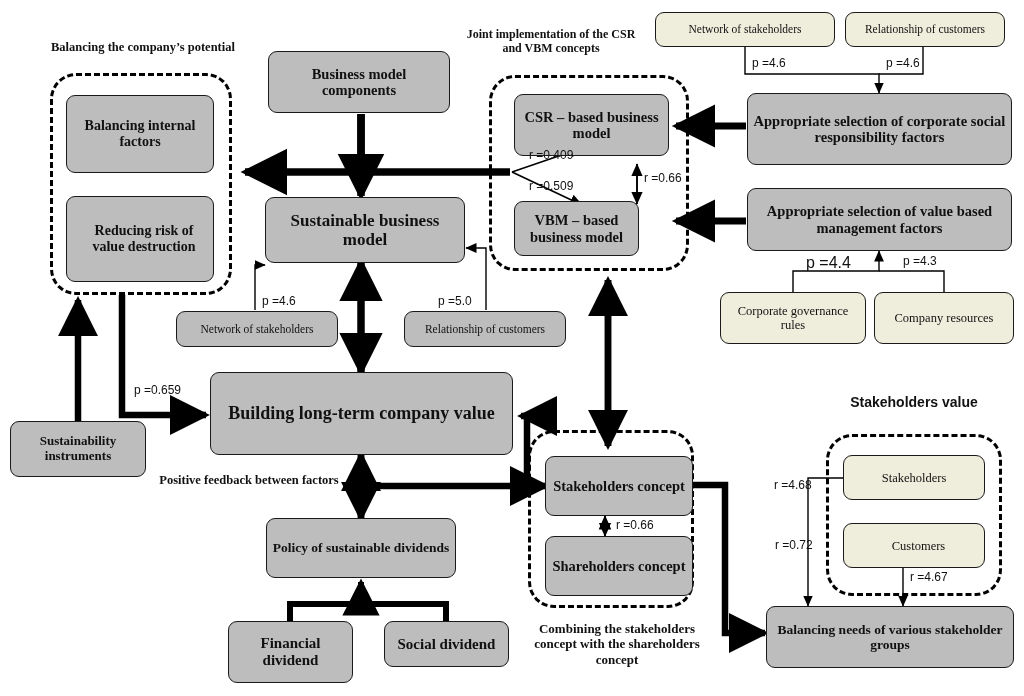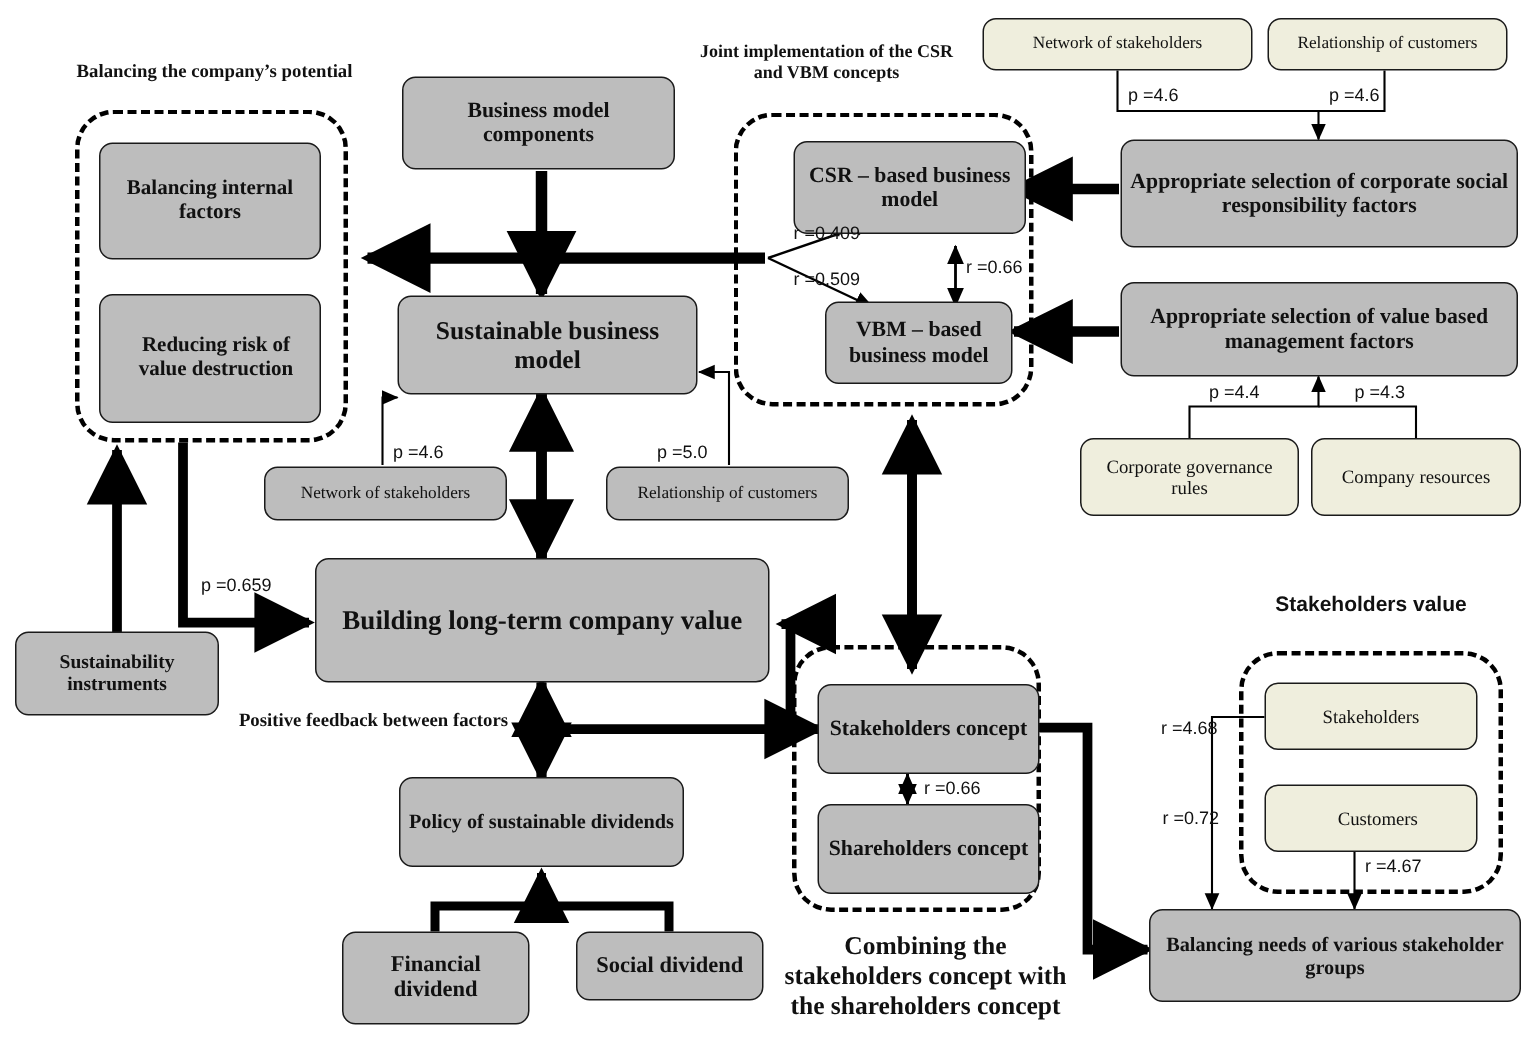--- a/index.html
+++ b/index.html
@@ -100,21 +100,21 @@
 
   <div class="grp" style="left:50px;top:73px;width:182px;height:222px;"></div>
   <div class="grp" style="left:489px;top:75px;width:200px;height:196px;"></div>
   <div class="grp" style="left:528px;top:430px;width:166px;height:178px;"></div>
   <div class="grp" style="left:826px;top:434px;width:176px;height:162px;"></div>
 
   <div class="cap" style="left:20px;top:40px;width:246px;font-size:12.5px;">Balancing the company’s potential</div>
 
   <div class="cap" style="left:463px;top:27px;width:176px;font-size:12px;">Joint implementation of the CSR and VBM concepts</div>
 
-  <div class="cap" style="left:522px;top:621px;width:190px;font-size:17px;">Combining the stakeholders concept with the shareholders concept</div>
+  <div class="cap" style="left:522px;top:621px;width:190px;font-size:13px;">Combining the stakeholders concept with the shareholders concept</div>
 
   <div class="cap" style="left:826px;top:394px;width:176px;font-size:14px;font-family:'Liberation Sans',sans-serif;">Stakeholders value</div>
 
   <div class="cap" style="left:151px;top:473px;width:196px;font-size:12.5px;">Positive feedback between factors</div>
 
   <div class="node gray bold" style="left:66px;top:95px;width:148px;height:78px;font-size:14px;">Balancing internal factors</div>
 
   <div class="node gray bold" style="left:66px;top:196px;width:148px;height:86px;font-size:14px;padding-left:12px;">Reducing risk of value destruction</div>
 
   <div class="node gray bold" style="left:268px;top:51px;width:182px;height:62px;font-size:14.5px;">Business model components</div>
@@ -128,23 +128,23 @@
   <div class="node gray bold" style="left:10px;top:421px;width:136px;height:56px;font-size:13px;">Sustainability instruments</div>
 
   <div class="node gray bold" style="left:210px;top:372px;width:303px;height:83px;font-size:18px;">Building long-term company value</div>
 
   <div class="node gray bold" style="left:266px;top:518px;width:190px;height:60px;font-size:13.5px;">Policy of sustainable dividends</div>
 
   <div class="node gray bold" style="left:228px;top:621px;width:125px;height:62px;font-size:15px;">Financial dividend</div>
 
   <div class="node gray bold" style="left:384px;top:621px;width:125px;height:46px;font-size:15px;">Social dividend</div>
 
-  <div class="node gray bold" style="left:529px;top:94px;width:155px;height:62px;font-size:14.5px;">CSR – based business model</div>
+  <div class="node gray bold" style="left:514px;top:94px;width:155px;height:62px;font-size:14.5px;">CSR – based business model</div>
 
-  <div class="node gray bold" style="left:514px;top:201px;width:125px;height:55px;font-size:14.5px;margin-left:36px;">VBM – based business model</div>
+  <div class="node gray bold" style="left:514px;top:201px;width:125px;height:55px;font-size:14.5px;">VBM – based business model</div>
 
   <div class="node cream thin" style="left:655px;top:12px;width:180px;height:35px;font-size:11.5px;">Network of stakeholders</div>
 
   <div class="node cream thin" style="left:845px;top:12px;width:160px;height:35px;font-size:11.5px;">Relationship of customers</div>
 
   <div class="node gray bold" style="left:747px;top:93px;width:265px;height:72px;font-size:14.5px;">Appropriate selection of corporate social responsibility factors</div>
 
   <div class="node gray bold" style="left:747px;top:188px;width:265px;height:63px;font-size:14.5px;">Appropriate selection of value based management factors</div>
 
   <div class="node cream thin" style="left:720px;top:292px;width:146px;height:52px;font-size:12.5px;">Corporate governance rules</div>
@@ -158,21 +158,21 @@
   <div class="node cream thin" style="left:843px;top:455px;width:142px;height:45px;font-size:12.5px;">Stakeholders</div>
 
   <div class="node cream thin" style="left:843px;top:523px;width:142px;height:45px;font-size:12.5px;padding-left:13px;">Customers</div>
 
   <div class="node gray bold" style="left:766px;top:606px;width:248px;height:62px;font-size:13.5px;">Balancing needs of various stakeholder groups</div>
 
   <div class="edge-lbl" style="left:752px;top:56px;font-size:12px;">p =4.6</div>
 
   <div class="edge-lbl" style="left:886px;top:56px;font-size:12px;">p =4.6</div>
 
-  <div class="edge-lbl" style="left:806px;top:254px;font-size:12px;">p =4.4</div>
+  <div class="edge-lbl" style="left:806px;top:254px;font-size:16px;">p =4.4</div>
 
   <div class="edge-lbl" style="left:903px;top:254px;font-size:12px;">p =4.3</div>
 
   <div class="edge-lbl" style="left:262px;top:294px;font-size:12px;">p =4.6</div>
 
   <div class="edge-lbl" style="left:438px;top:294px;font-size:12px;">p =5.0</div>
 
   <div class="edge-lbl" style="left:134px;top:383px;font-size:12px;">p =0.659</div>
 
   <div class="edge-lbl" style="left:529px;top:148px;font-size:12px;">r =0.409</div>

